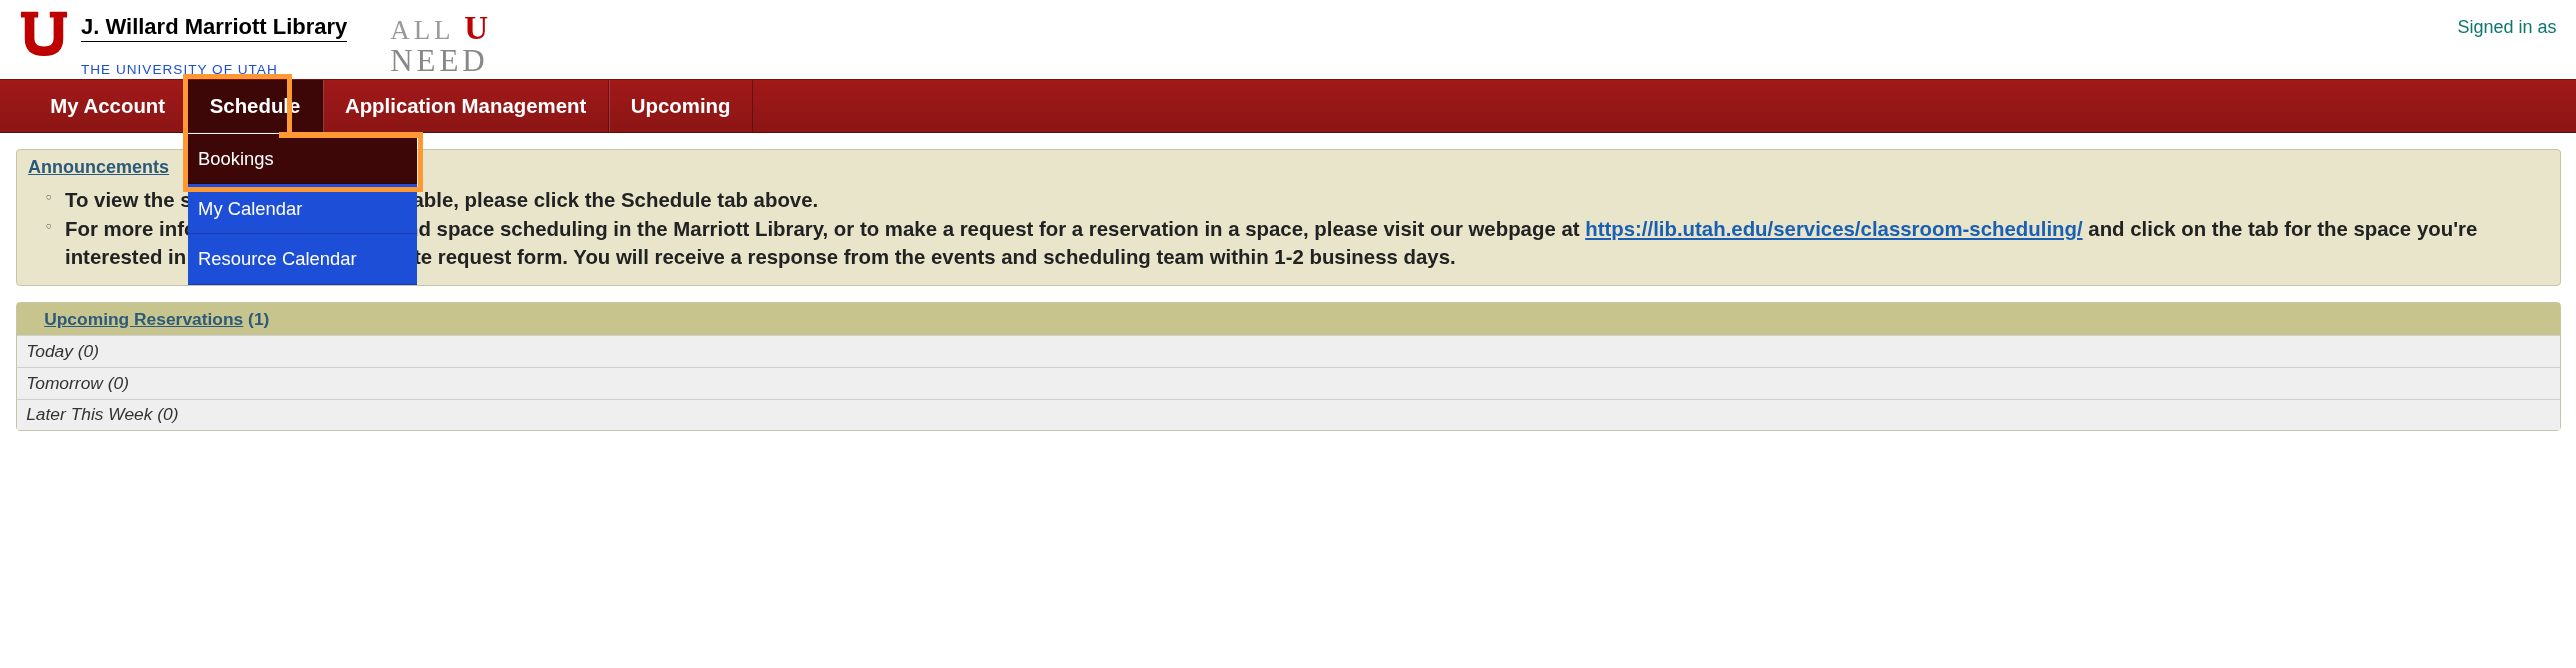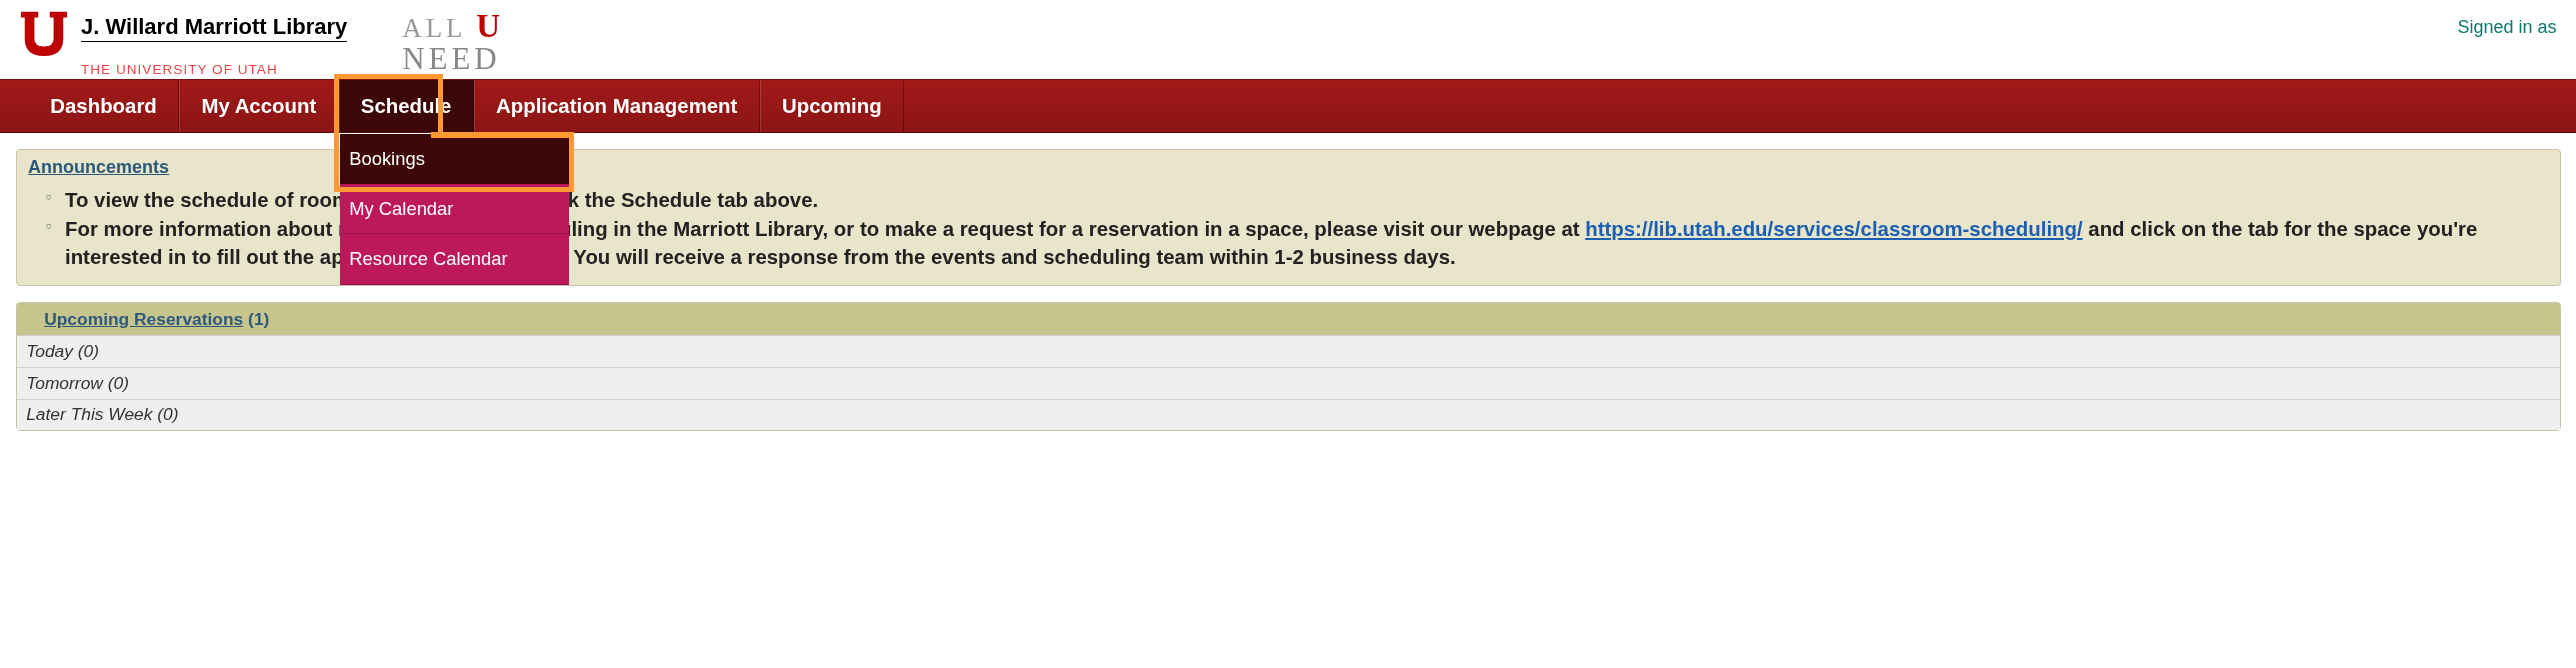--- a/index.html
+++ b/index.html
@@ -12,22 +12,22 @@
     .header {
       display: flex;
       justify-content: space-between;
       align-items: flex-start;
       padding: 7.8px 19.4px 0 19.4px;
       height: 79px;
     }
     
     .header-left {
       display: flex;
-      align-items: flex-start;
-      gap: 55px;
+      align-items: center;
+      gap: 43px;
     }
     
     .logo-group {
       display: flex;
       align-items: flex-start;
       gap: 11.6px;
     }
     
     .u-logo {
       width: 50px;
@@ -43,21 +43,21 @@
       font-size: 22px;
       font-weight: bold;
       color: #000;
       border-bottom: 1.9px solid #000;
       padding-bottom: 1.9px;
       display: inline-block;
     }
     
     .university-name {
       font-size: 13.6px;
-      color: #ef4444;
+      color: #1d4ed8;
       letter-spacing: 1px;
       margin-top: 20px;
     }
     
     .tagline {
       font-family: Georgia, serif;
       line-height: 1;
       padding-top: 1.9px;
     }
     
@@ -148,21 +148,21 @@
       height: 5.8px;
       background: #ff9933;
       z-index: 100;
     }
     
     .dropdown {
       position: absolute;
       top: 54px;
       left: 0;
       width: 229px;
-      background: #be185d;
+      background: #1d4ed8;
       z-index: 50;
     }
     
     .dropdown-item {
       color: #fff;
       font-size: 18.4px;
       padding: 13.6px 9.7px;
       border-bottom: 1px solid rgba(0,0,0,0.2);
       cursor: pointer;
       font-weight: normal;
@@ -276,21 +276,20 @@
         <span>ALL</span>
         <span class="tagline-u">U</span>
       </div>
       <div class="tagline-bottom">NEED</div>
     </div>
   </div>
   <div class="signed-in">Signed in as</div>
 </div>
 
 <div class="navbar">
-  <div class="nav-item">Dashboard</div>
   <div class="nav-item">My Account</div>
   <div class="nav-item active">
     <span>Schedule</span>
     <div class="highlight-box highlight-tab"></div>
     <div class="highlight-connector"></div>
     <div class="highlight-box highlight-dropdown"></div>
     <div class="dropdown">
       <div class="dropdown-item active">Bookings</div>
       <div class="dropdown-item">My Calendar</div>
       <div class="dropdown-item">Resource Calendar</div>

